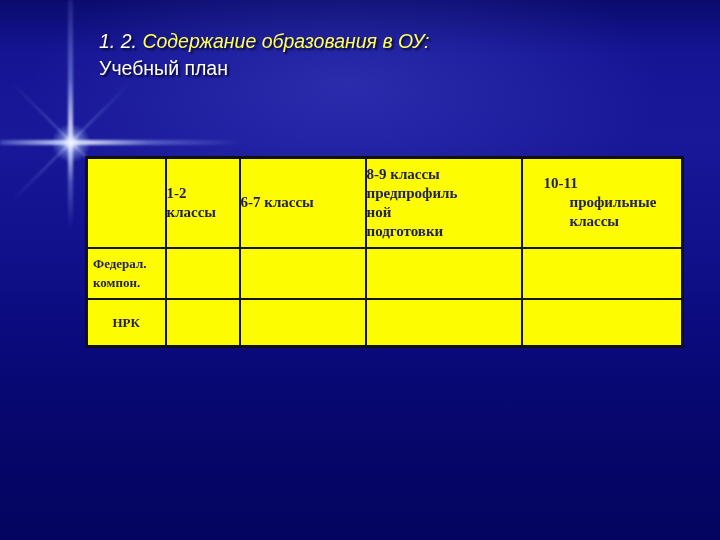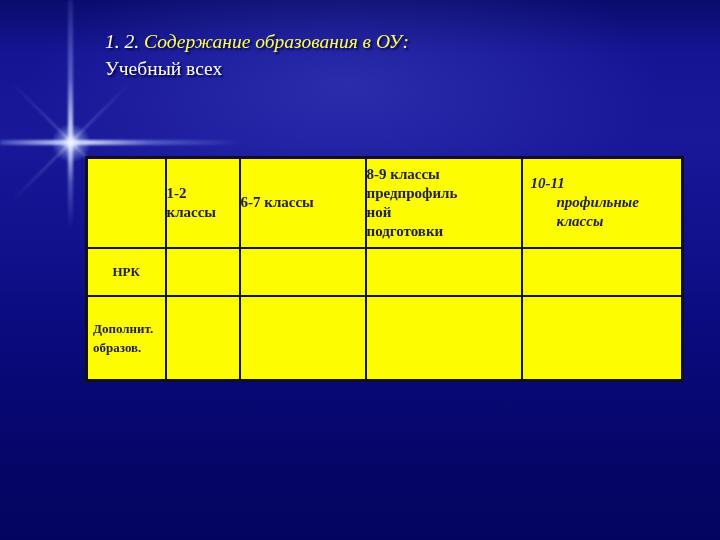--- a/index.html
+++ b/index.html
@@ -32,43 +32,42 @@
   }
   .flare-diag.d2 { transform:rotate(45deg); }
   .flare-diag.d1 { transform:rotate(-45deg); }
   .flare-core {
     position:absolute; left:51px; top:123px; width:40px; height:40px;
     background:radial-gradient(circle, rgba(240,245,255,0.95) 0%, rgba(180,200,255,0.45) 35%, rgba(150,170,255,0) 70%);
     filter:blur(0.5px);
   }
   
   .title-block {
-    position:absolute; left:105px; top:28px; width:575px;
+    position:absolute; left:99px; top:28px; width:575px;
     font-size:19.5px; line-height:27px; color:#ffffff;
     text-shadow:2px 2px 2px rgba(4,4,30,0.85);
-    font-family:Liberation Serif, serif;
   }
   .title-line1 { font-style:italic; }
   .em-yellow { color:#ffff5a; }
   
   table.curriculum {
     position:absolute; left:85px; top:156px;
     border-collapse:collapse; table-layout:fixed;
     background:#fdfc00;
     font-family:"Liberation Serif", serif; font-weight:bold;
     color:#23234e;
     border:3px solid #101010;
   }
   table.curriculum td, table.curriculum th { border:2px solid #151515; padding:0; overflow:hidden; }
   th.colhead {
     font-size:15px; line-height:19px; text-align:left; vertical-align:middle;
     white-space:pre-line; font-weight:bold;
   }
   th.colhead.last {
-    text-align:left; padding-left:34px; text-indent:-26px; padding-right:4px;font-style:italic;
+    text-align:left; padding-left:47px; text-indent:-26px; padding-right:4px;
   }
   td.rowhead {
     font-size:13px; line-height:19px; vertical-align:middle;
     white-space:pre-line; font-weight:bold;
   }
   td.rowhead.left { text-align:left; padding-left:5px; }
   td.rowhead.center { text-align:center;margin-top:8px; }
 </style>
 </head>
 <body>
@@ -79,21 +78,21 @@
   <div class="flare-h"></div>
   <div class="flare-diag d1"></div>
   <div class="flare-diag d2"></div>
   <div class="flare-core"></div>
 
   <div class="title-block">
     <div class="title-line1">
       <span>1. 2.</span>
       <span class="em-yellow">Содержание образования в  ОУ:</span>
     </div>
-    <div>Учебный всех</div>
+    <div>Учебный план</div>
   </div>
 
   <table class="curriculum">
     <colgroup>
       <col style="width:79px">
       <col style="width:74px">
       <col style="width:126px">
       <col style="width:156px">
       <col style="width:161px">
     </colgroup>
@@ -104,30 +103,30 @@
 классы</th>
       <th class="colhead">6-7 классы</th>
       <th class="colhead">8-9 классы
 предпрофиль
 ной
 подготовки</th>
       <th class="colhead last">10-11
 профильные
 классы</th>
     </tr>
-    <tr style="height:48px">
-      <td class="rowhead center">НРК</td>
+    <tr style="height:51px">
+      <td class="rowhead left">Федерал.
+компон.</td>
       <td></td>
       <td></td>
       <td></td>
       <td></td>
     </tr>
-    <tr style="height:85px">
-      <td class="rowhead left">Дополнит.
-образов.</td>
+    <tr style="height:48px">
+      <td class="rowhead center">НРК</td>
       <td></td>
       <td></td>
       <td></td>
       <td></td>
     </tr>
   </tbody>
     </table>
 
 </div>
 

